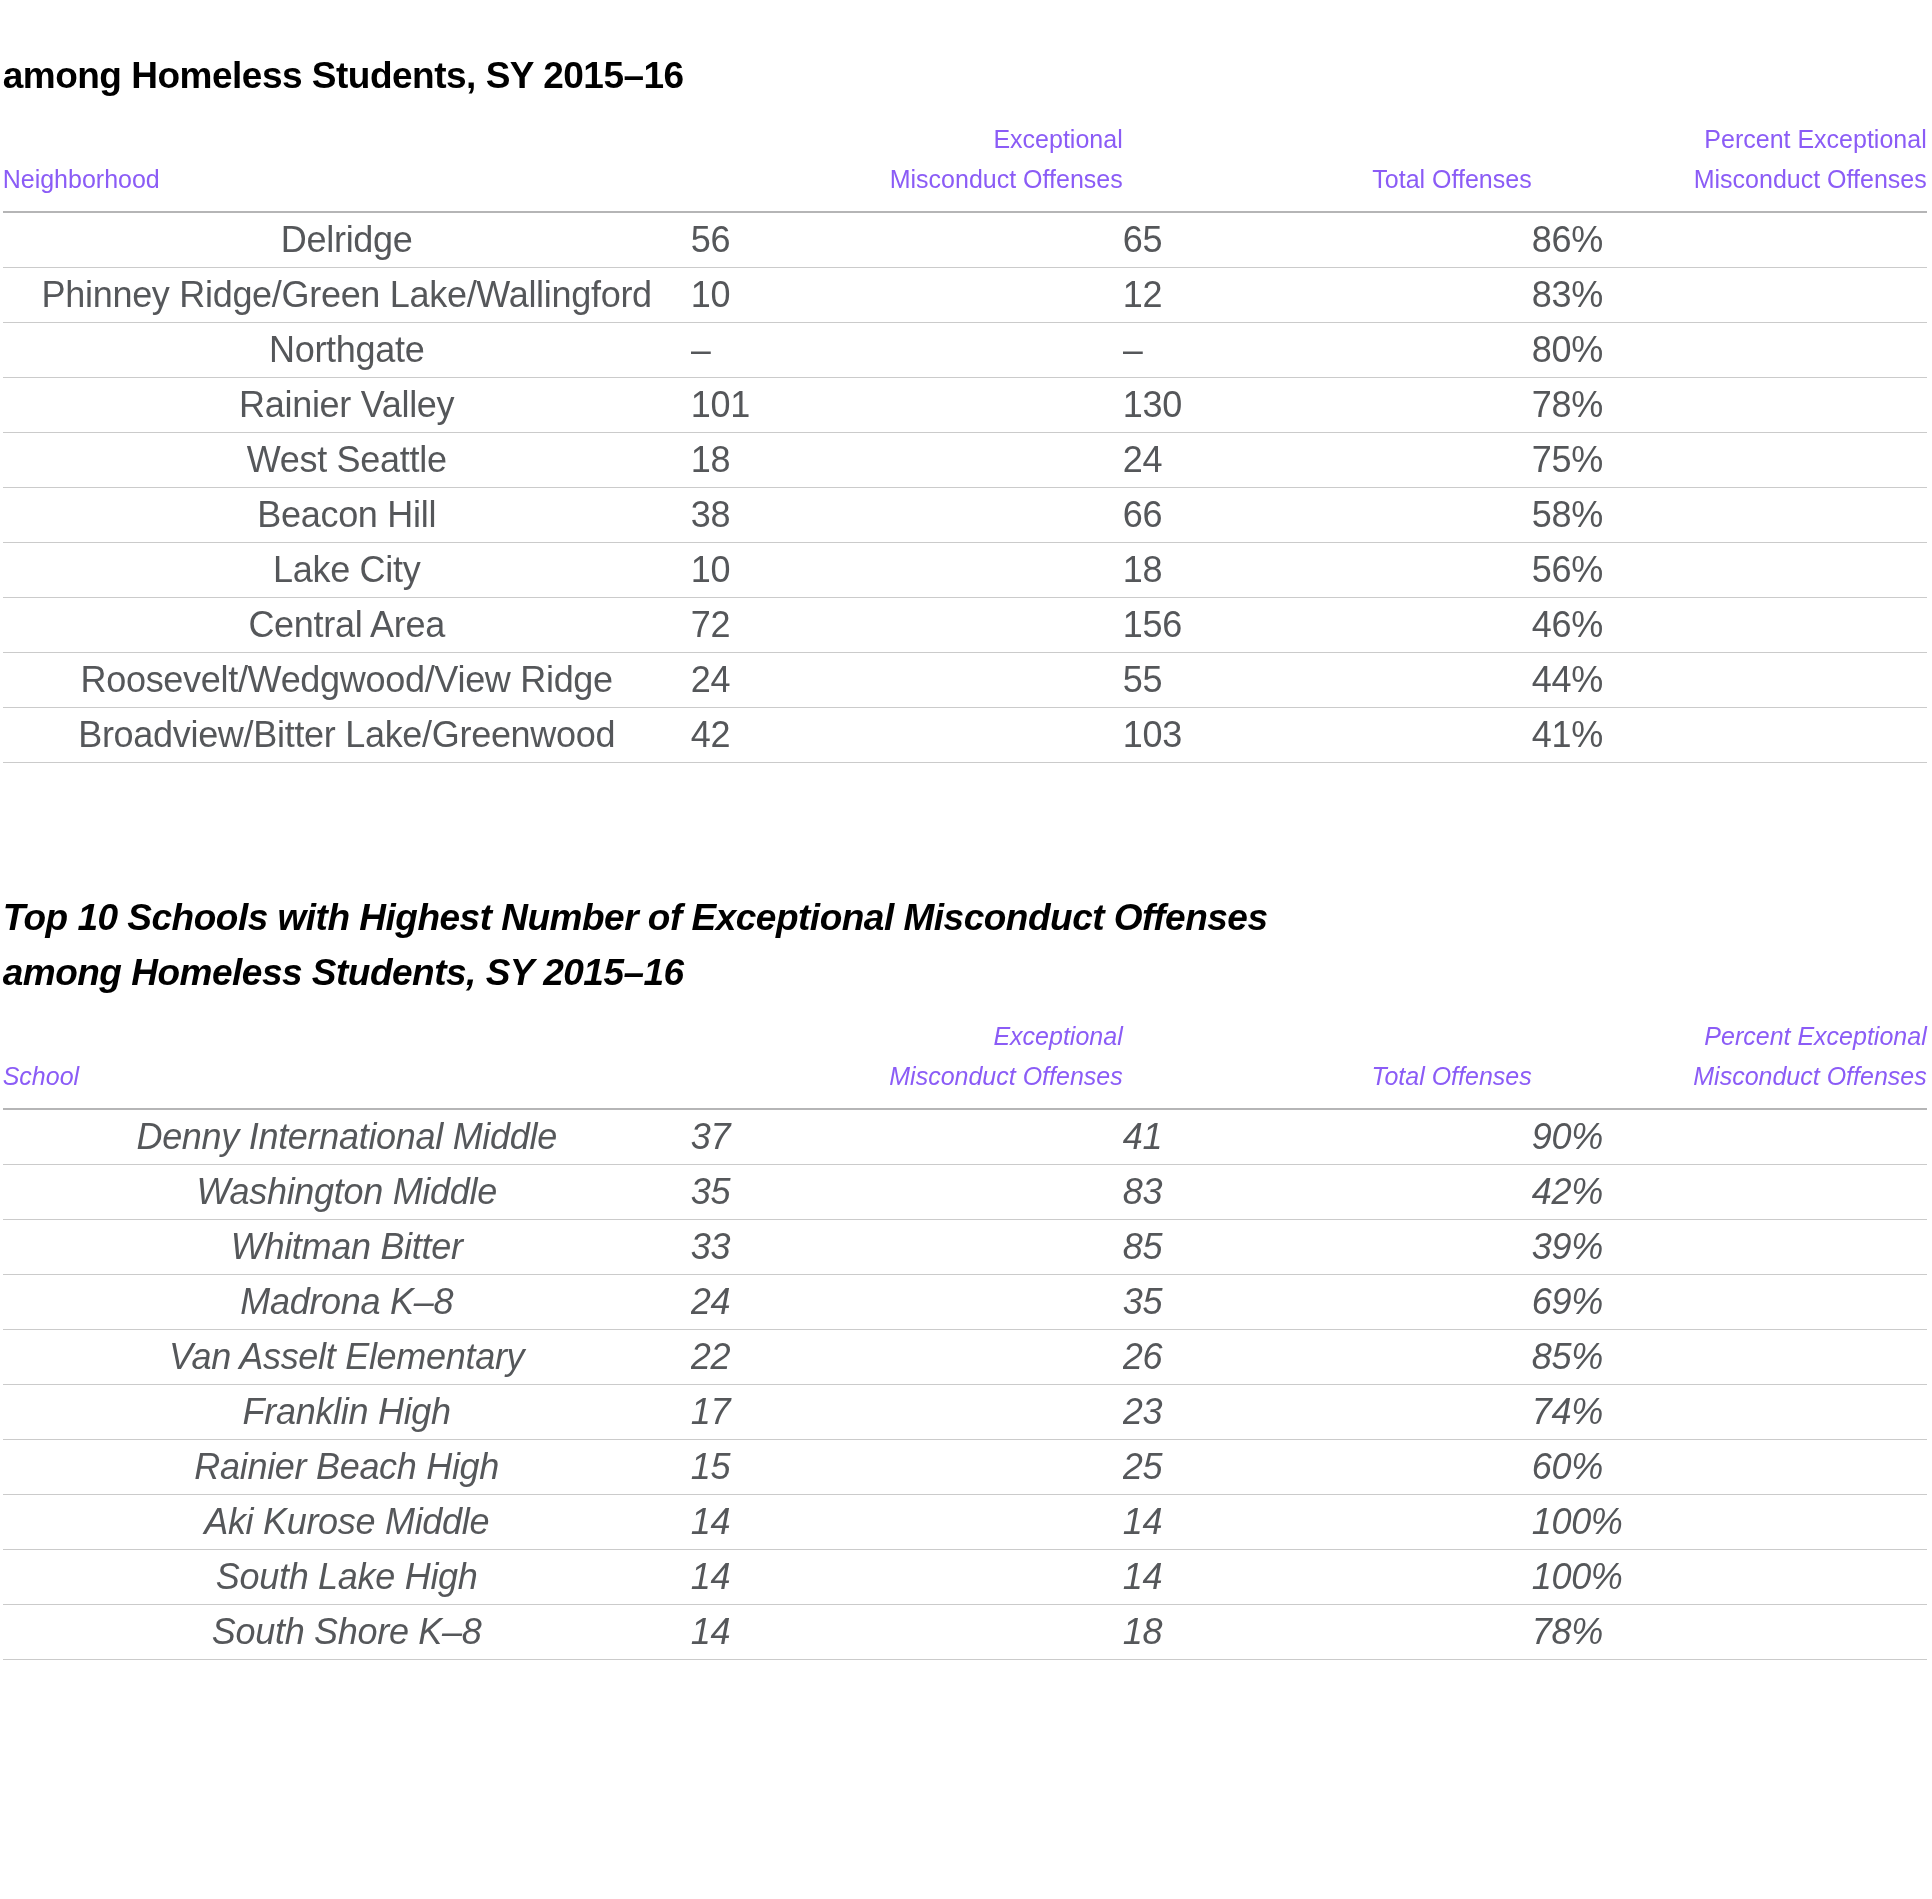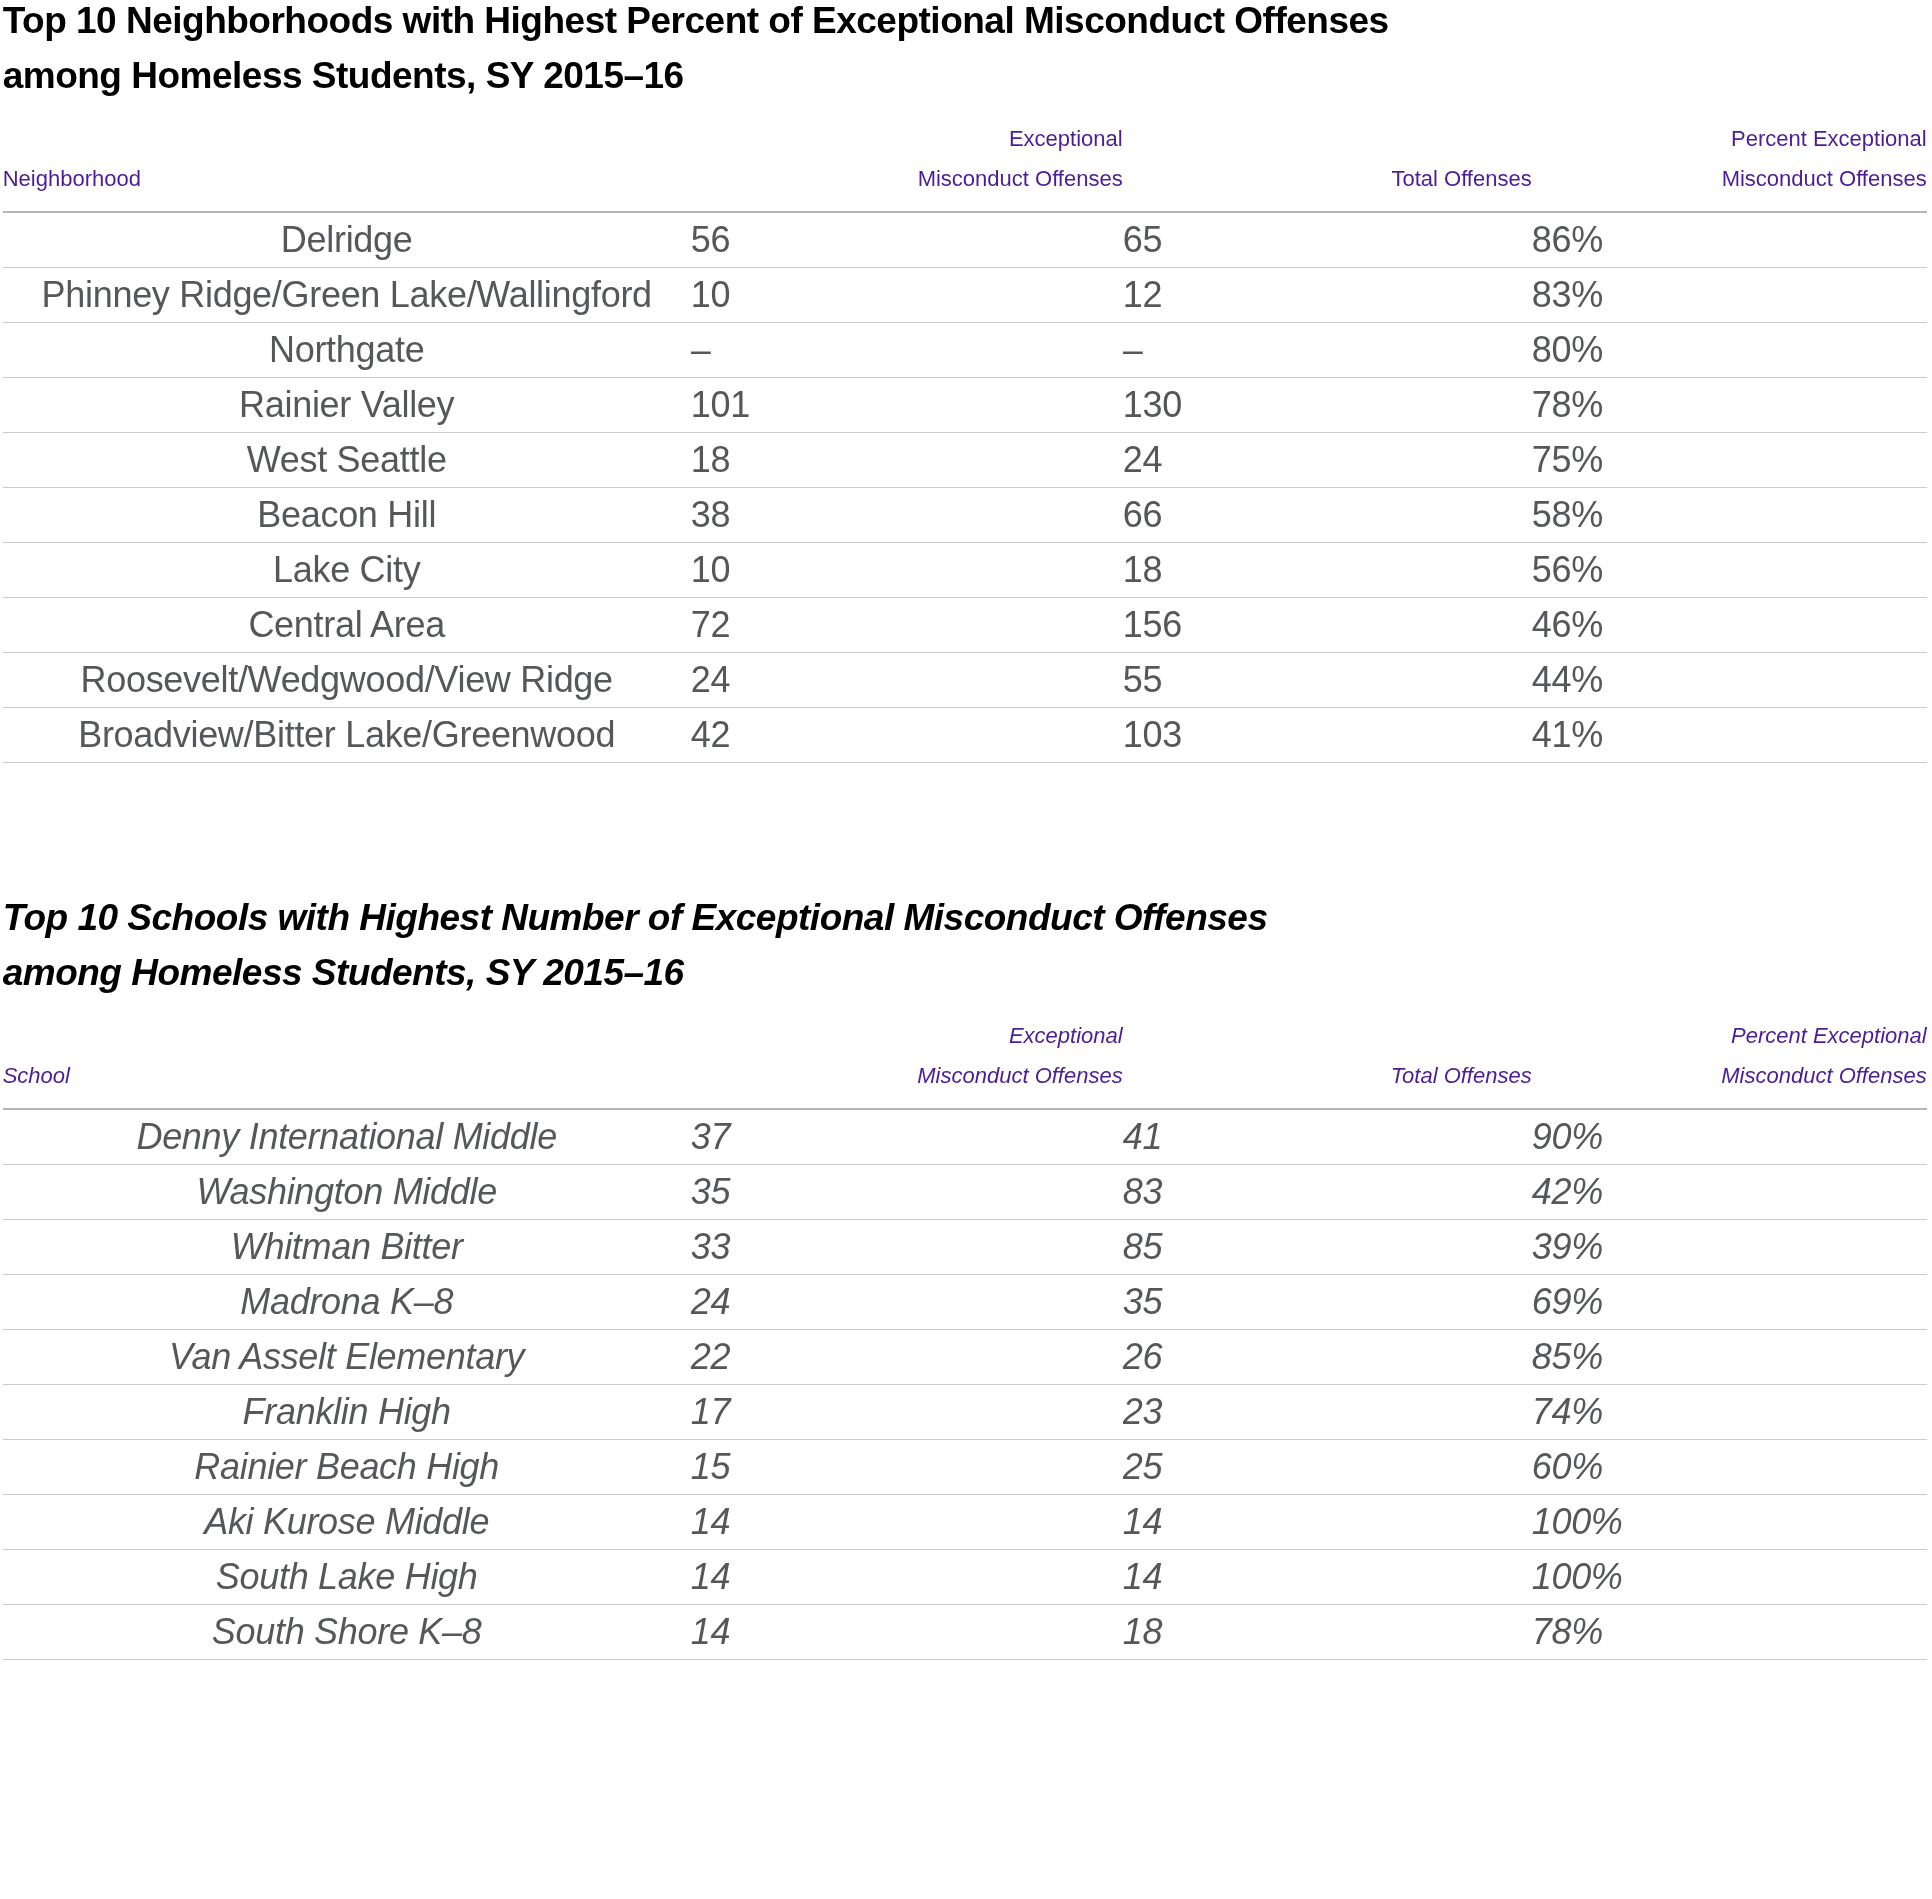--- a/index.html
+++ b/index.html
@@ -32,23 +32,23 @@
     table-layout: fixed;
     width: 1924px;
   }
   col.c0 { width: 688px; }
   col.c1 { width: 432px; }
   col.c2 { width: 409px; }
   col.c3 { width: 395px; }
 
   table.data-table th {
     font-weight: 400;
-    font-size: 22px;
+    font-size: 25px;
     line-height: 40px;
-    color: #4c1d95;
+    color: #8b5cf6;
     vertical-align: bottom;
     padding: 0 0 11.8px 0;
     border-bottom: 2.7px solid #b5b5b6;
   }
   table.data-table th.align-left  { text-align: left; }
   table.data-table th.align-right { text-align: right; }
 
   table.data-table td {
     font-size: 36px;
     letter-spacing: -0.3px;
@@ -63,21 +63,21 @@
   table.data-table td.align-left  { text-align: center; }
   table.data-table td.align-right { }
 </style>
 </head>
 <body>
 
 <div class="page">
 
   <section class="tbl-section">
     <h2 class="tbl-title">
-      <span>Top 10 Neighborhoods with Highest Percent of Exceptional Misconduct Offenses</span><br>
+      <br>
       <span>among Homeless Students, SY 2015–16</span>
     </h2>
     <table class="data-table" data-table="0">
       <colgroup>
           <col class="c0">
           <col class="c1">
           <col class="c2">
           <col class="c3">
         </colgroup>
     <thead>

